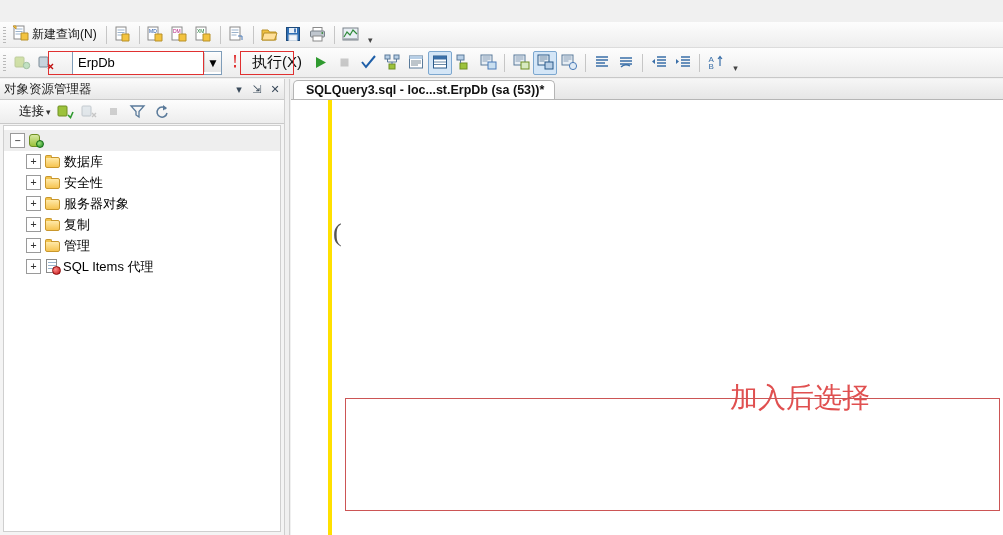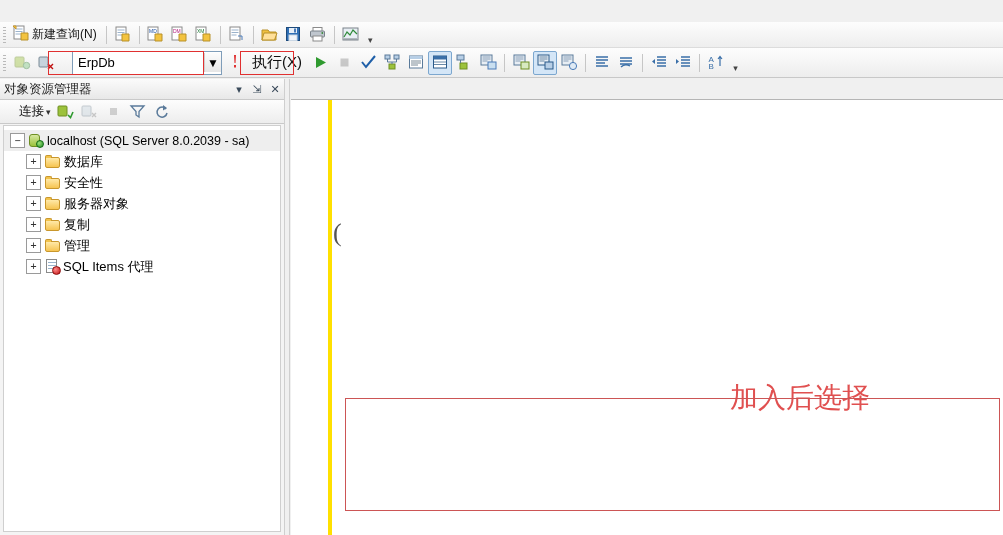--- a/index.html
+++ b/index.html
@@ -524,21 +524,20 @@
     </div>
 
     <div class="oe-tree">
       <div class="node root">
         <span style="width:6px;flex:0 0 auto;"></span>
         <span class="exp">−</span>
         <span class="srvicon">
             <span class="cyl"></span>
             <span class="dot"></span>
           </span>
-        <span class="lbl">localhost (SQL Server 8.0.2039 - sa)</span>
       </div>
 
       <div class="node child">
         <span class="exp">+</span>
         <span class="folder"></span>
         <span class="lbl">数据库</span>
       </div>
       <div class="node child">
         <span class="exp">+</span>
         <span class="folder"></span>
@@ -566,20 +565,25 @@
             <span class="x"></span>
           </span>
         <span class="lbl">SQL Items 代理</span>
       </div>
     </div>
   </div>
 
   <div class="splitter"></div>
 
   <div class="editor-wrap">
+    <div class="tabstrip">
+      <div class="tab">
+        <span>SQLQuery3.sql - loc...st.ErpDb (sa (53))*</span>
+      </div>
+    </div>
 
     <div class="code-area">
       <div class="gutter"></div>
       <div class="changebar"></div>
 
       <div class="codelines">
 
         <div class="cl"><span class="punc">(</span></div>
 
 

